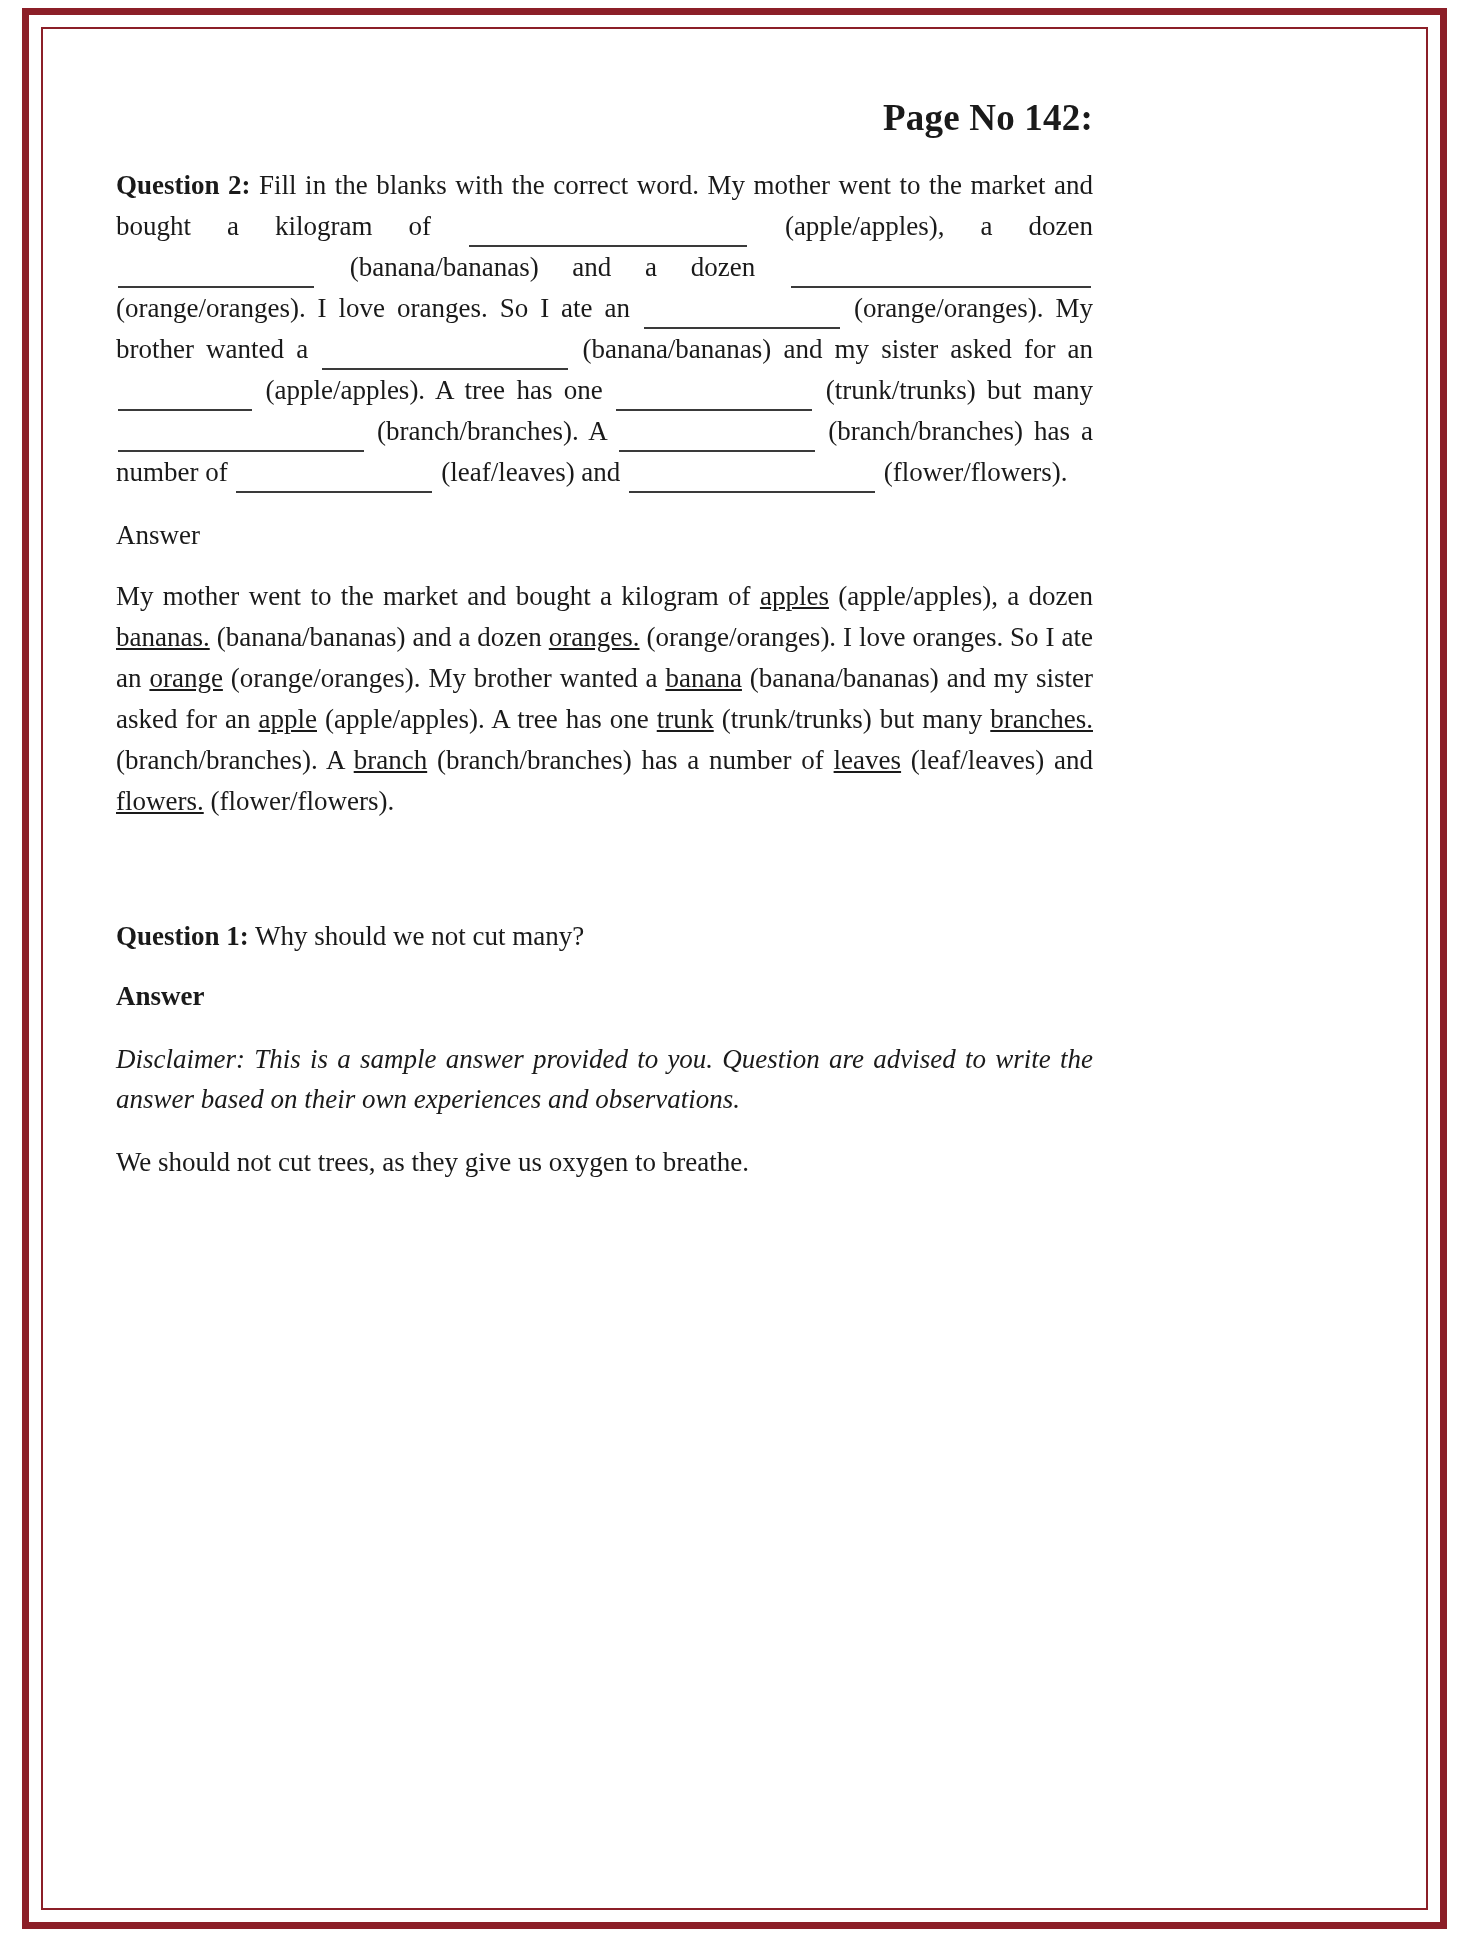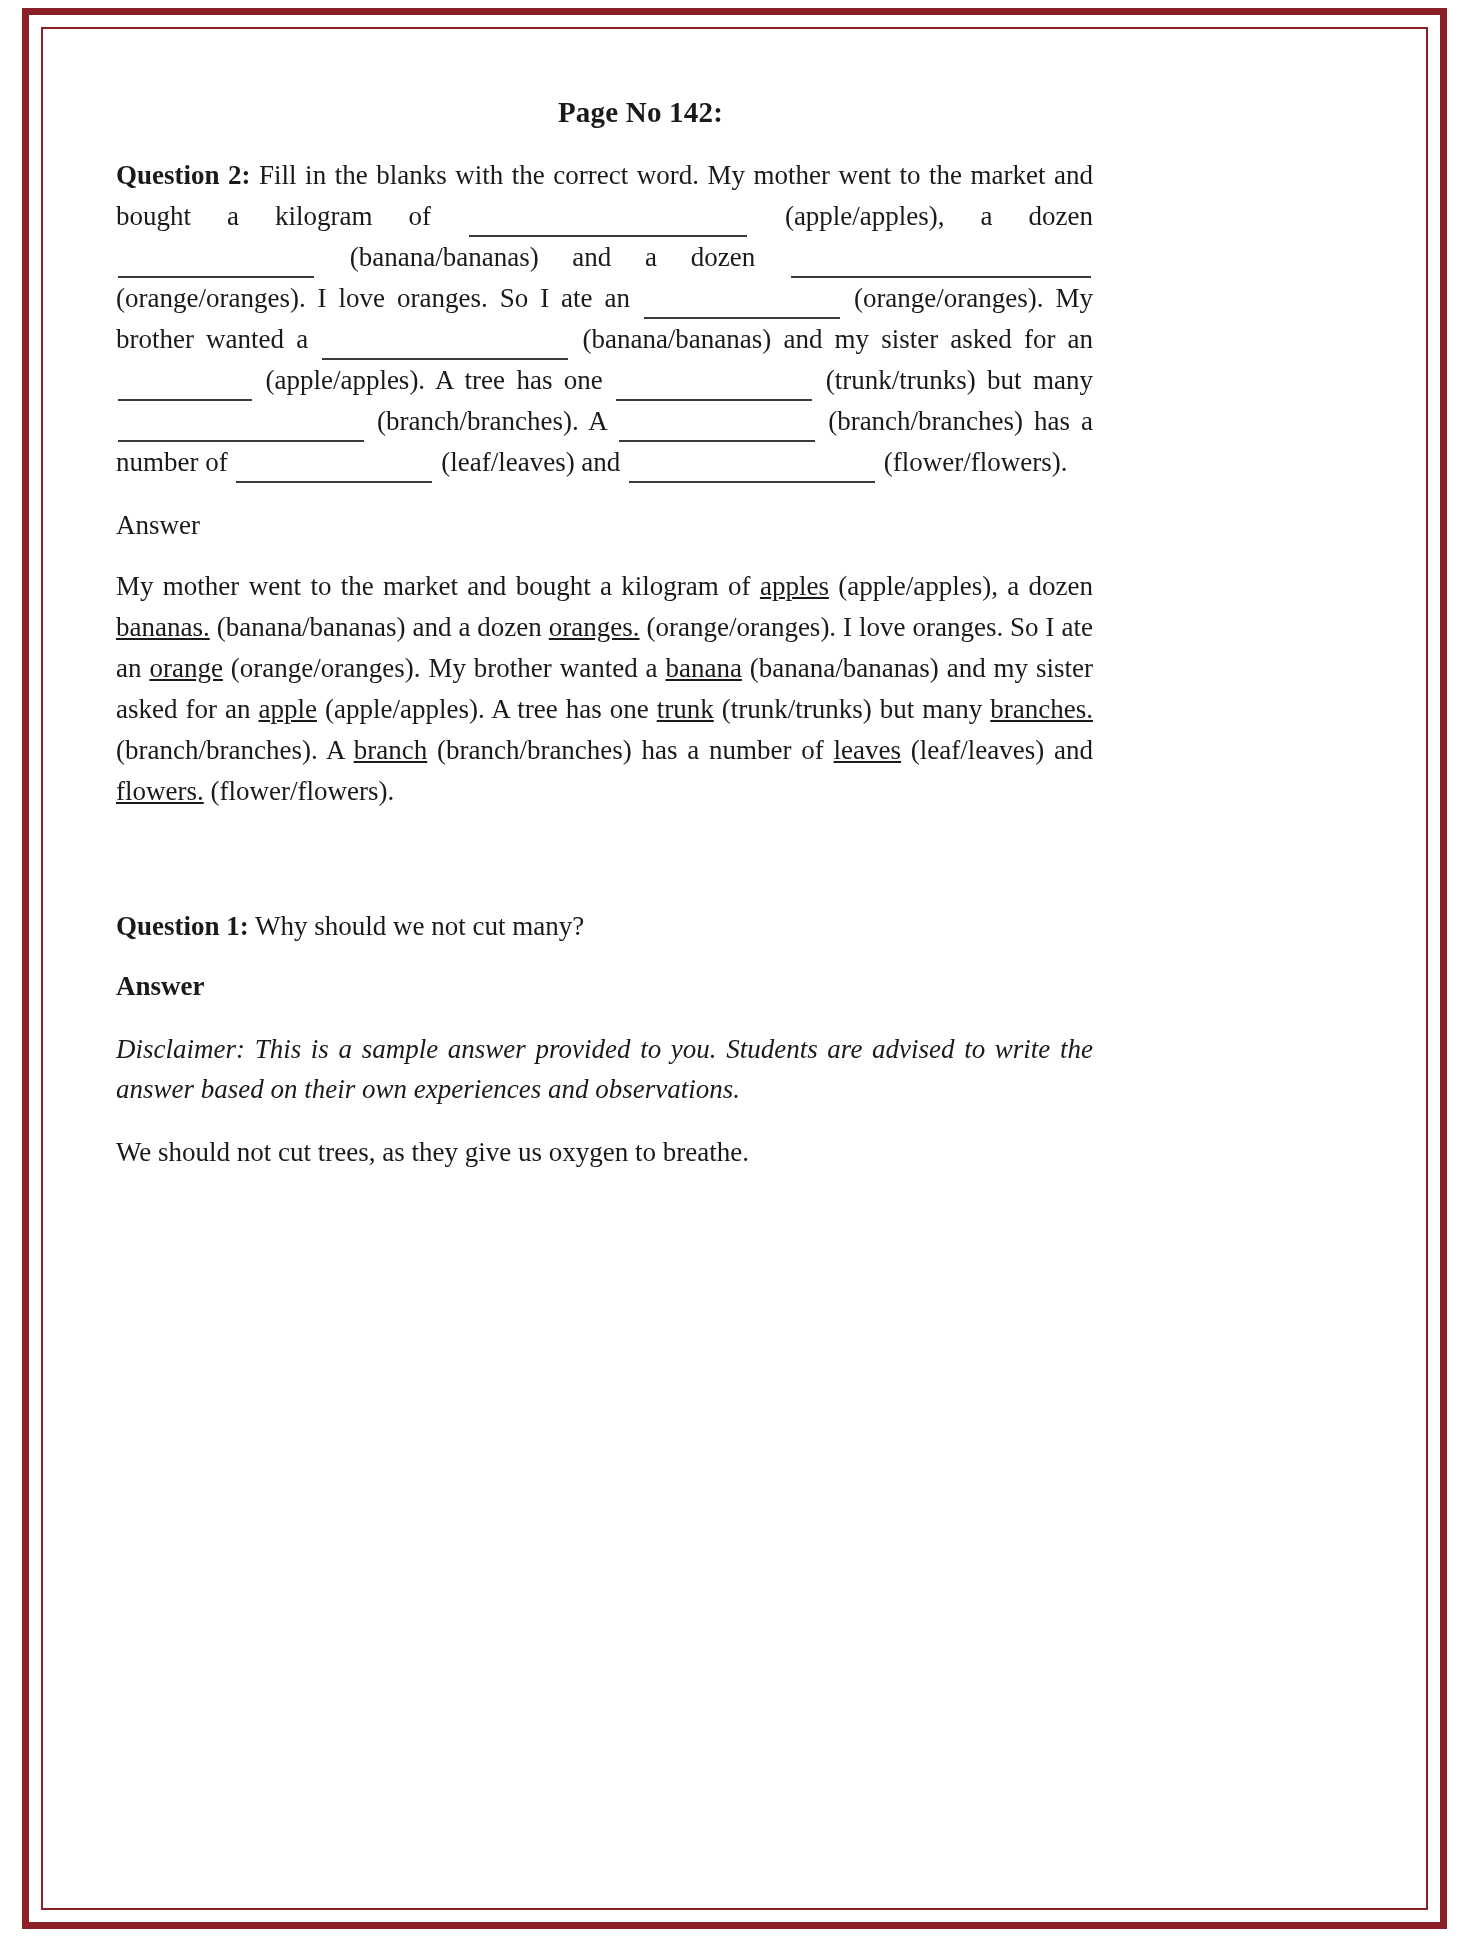--- a/index.html
+++ b/index.html
@@ -38,23 +38,23 @@
 
   .page-content {
     position: absolute;
     left: 116px;
     top: 96px;
     width: 977px;
   }
 
   
   .page-heading {
-    text-align: center;
+    text-align: right;
     font-weight: bold;
-    font-size: 29px;
+    font-size: 37px;
     letter-spacing: 0.2px;
     margin: 0 0 26px 0;
     padding-left: 72px;
   }
 
   p.para {
     margin: 0 0 22px 0;
     font-size: 27px;
     line-height: 1.52;
     text-align: justify;
@@ -150,18 +150,18 @@
 
 
   <p class="answer-plain">
     <span class="q-label">Question 1:</span>
     <span>Why should we not cut many?</span>
   </p>
 
   <p class="answer-bold">Answer</p>
 
   <p class="disclaimer">
-    <b>Disclaimer</b><span>: This is a sample answer provided to you. Students are advised to write the answer based on their own experiences and observations.</span>
+    <b>Disclaimer</b><span>: This is a sample answer provided to you. Question are advised to write the answer based on their own experiences and observations.</span>
   </p>
 
   <p class="answer-plain">We should not cut trees, as they give us oxygen to breathe.</p>
 
 </div>
 
 </body></html>

